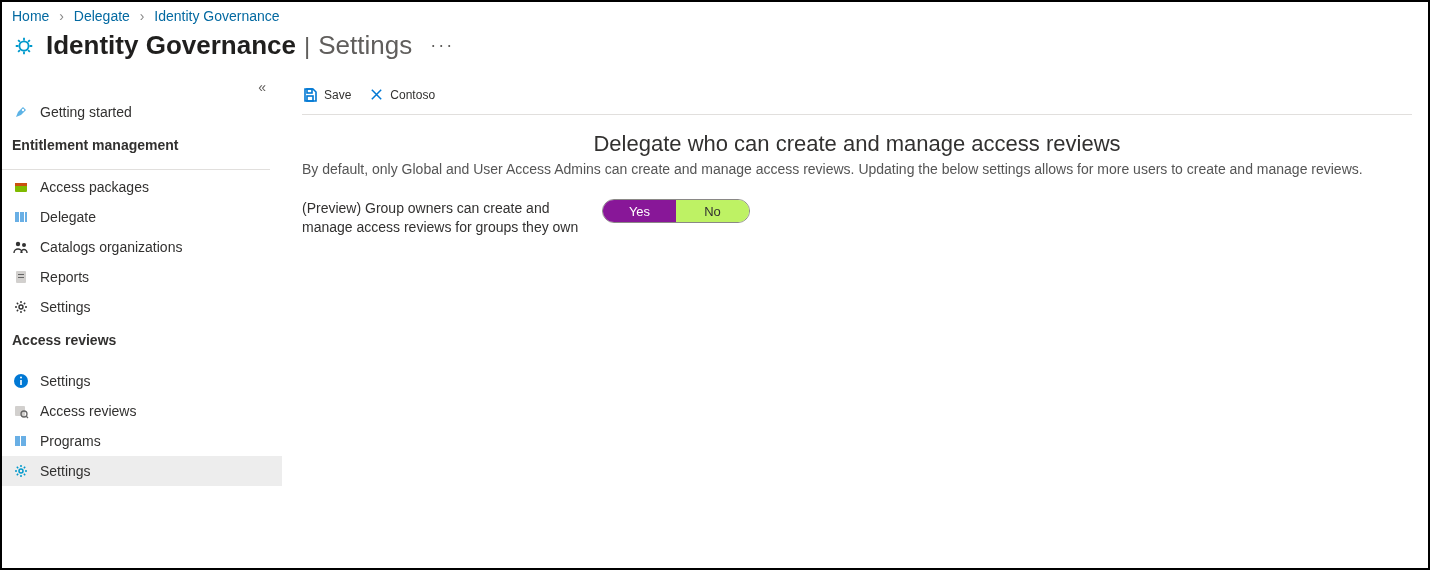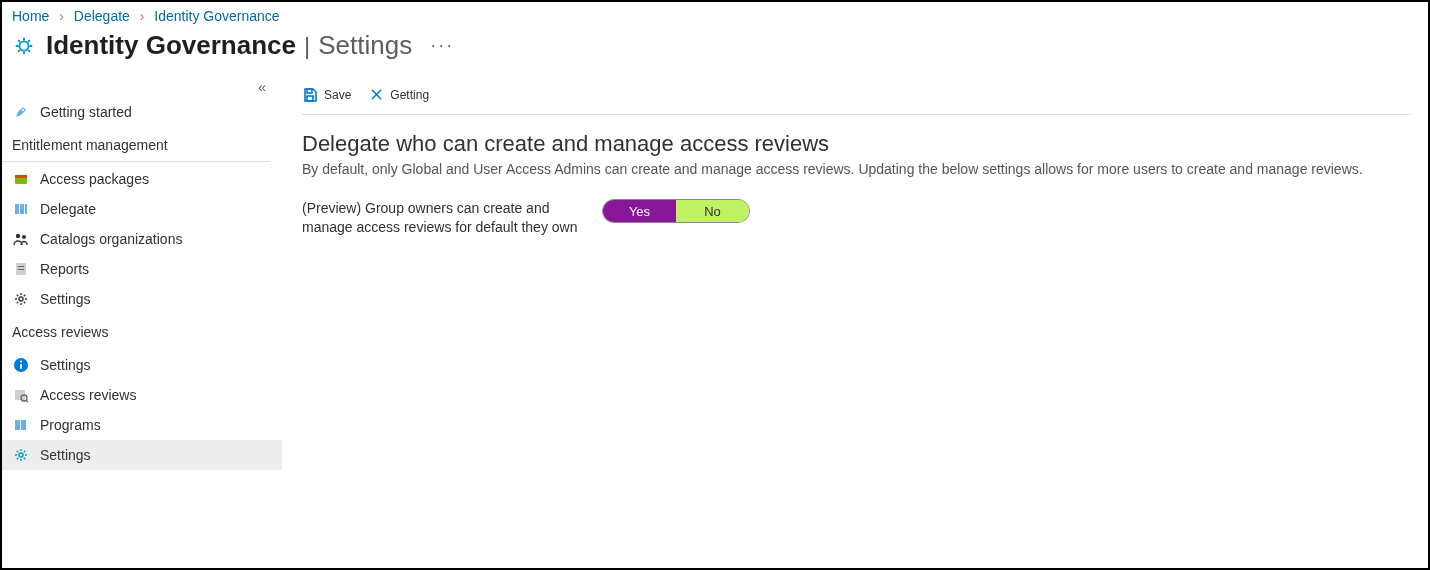--- a/index.html
+++ b/index.html
@@ -74,26 +74,26 @@
     cursor: pointer;
   }
   .nav-item, .nav-section {
     display: flex;
     align-items: center;
     padding: 6px 10px 6px 10px;
     font-size: 14px;
     cursor: pointer;
   }
   .nav-section {
-    font-weight: 400;
+    font-weight: 700;
     cursor: default;
     padding-top: 10px;
     border-bottom: 1px solid #e1dfdd;
     margin-bottom: 2px;
-    padding-bottom: 8px;
+    padding-bottom: 16px;
     margin-right: 12px;
   }
   .nav-item .icon {
     width: 18px;
     height: 18px;
     margin-right: 10px;
     display: flex;
     align-items: center;
     justify-content: center;
     flex-shrink: 0;
@@ -118,20 +118,21 @@
     color: #323130;
     cursor: pointer;
     font-size: 12px;
   }
   .toolbar-btn .icon { margin-right: 6px; display: flex; }
   .section-h {
     font-size: 22px;
     font-weight: 400;
     color: #323130;
     margin-top: 16px;
+    text-align: center;
   }
   .section-p {
     font-size: 14px;
     color: #555;
     margin-top: 4px;
     margin-bottom: 22px;
   }
   .setting-row {
     display: flex;
     align-items: flex-start;
@@ -315,28 +316,28 @@
             </svg>
         </span>
         <span>Save</span>
       </div>
       <div class="toolbar-btn">
         <span class="icon">
           <svg width="15" height="15" viewBox="0 0 16 16">
               <path stroke="#0078d4" stroke-width="1.6" d="M3 3l10 10M13 3L3 13"></path>
             </svg>
         </span>
-        <span>Getting</span>
+        <span>Contoso</span>
       </div>
     </div>
 
     <h2 class="section-h">Delegate who can create and manage access reviews</h2>
     <p class="section-p">By default, only Global and User Access Admins can create and manage access reviews. Updating the below settings allows for more users to create and manage reviews.</p>
 
     <div class="setting-row">
-      <div class="setting-label">(Preview) Group owners can create and manage access reviews for default they own</div>
+      <div class="setting-label">(Preview) Group owners can create and manage access reviews for groups they own</div>
       <div class="toggle">
         <div class="opt active">Yes</div>
         <div class="opt">No</div>
       </div>
     </div>
   </div>
 </div>
 
 </body></html>

